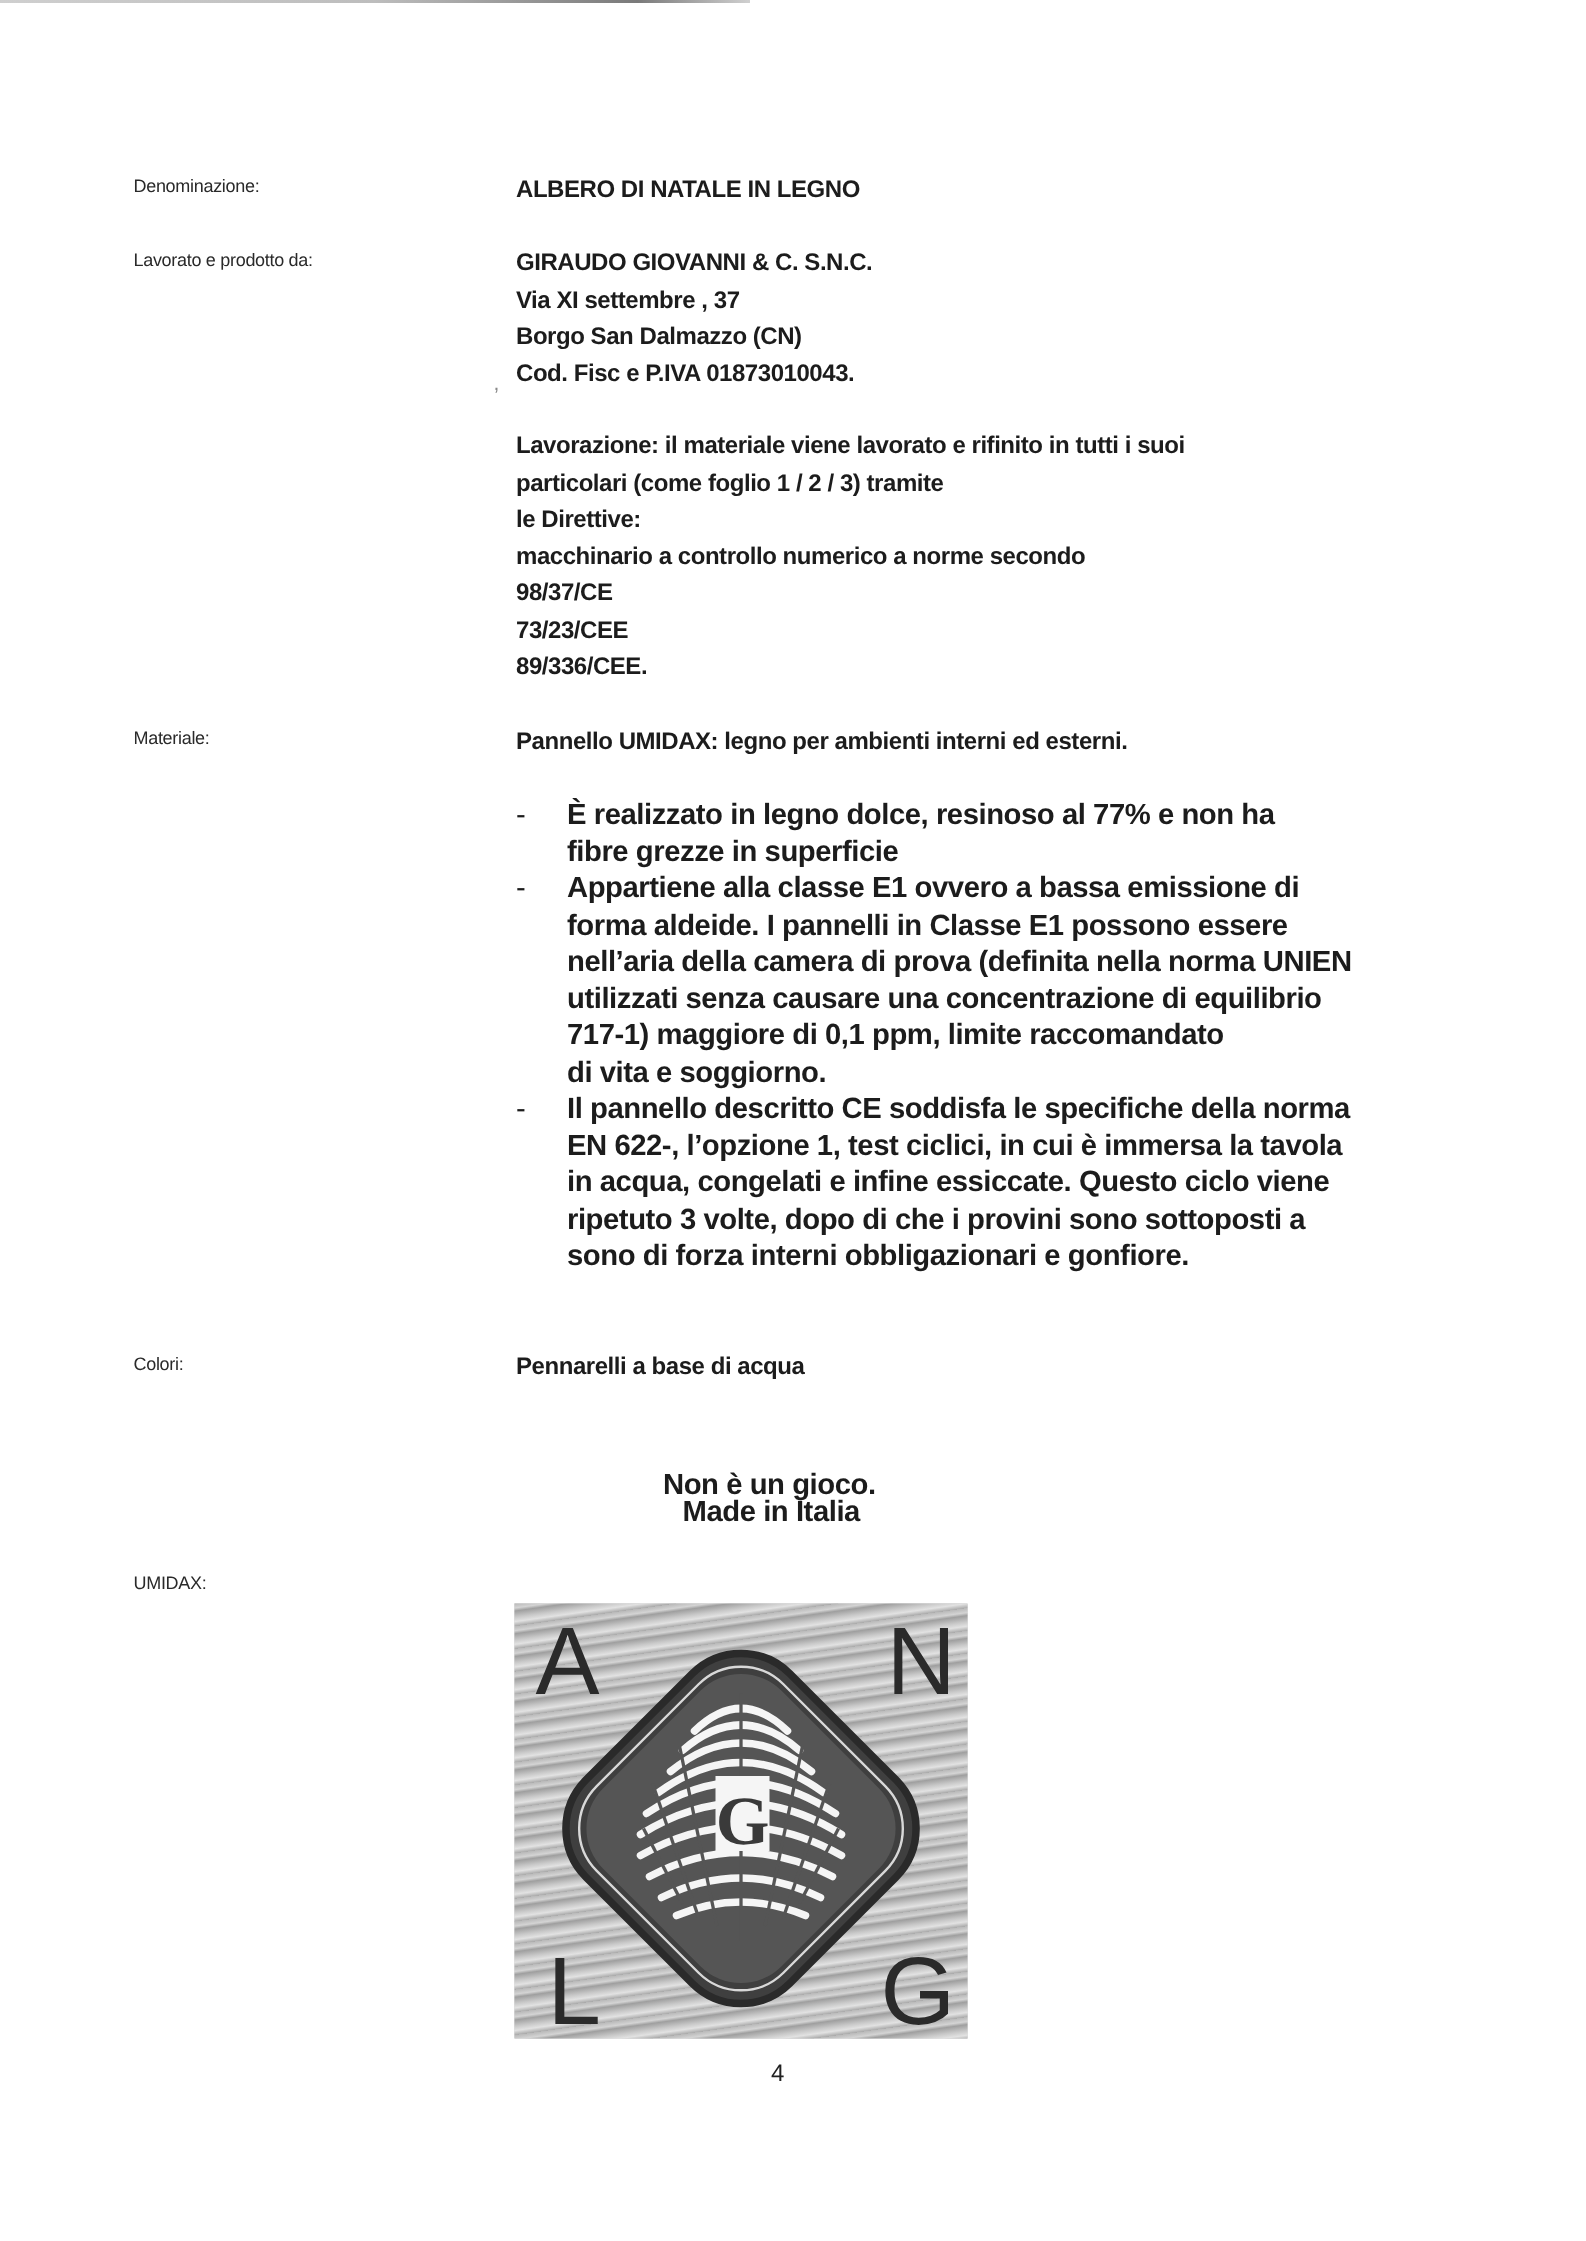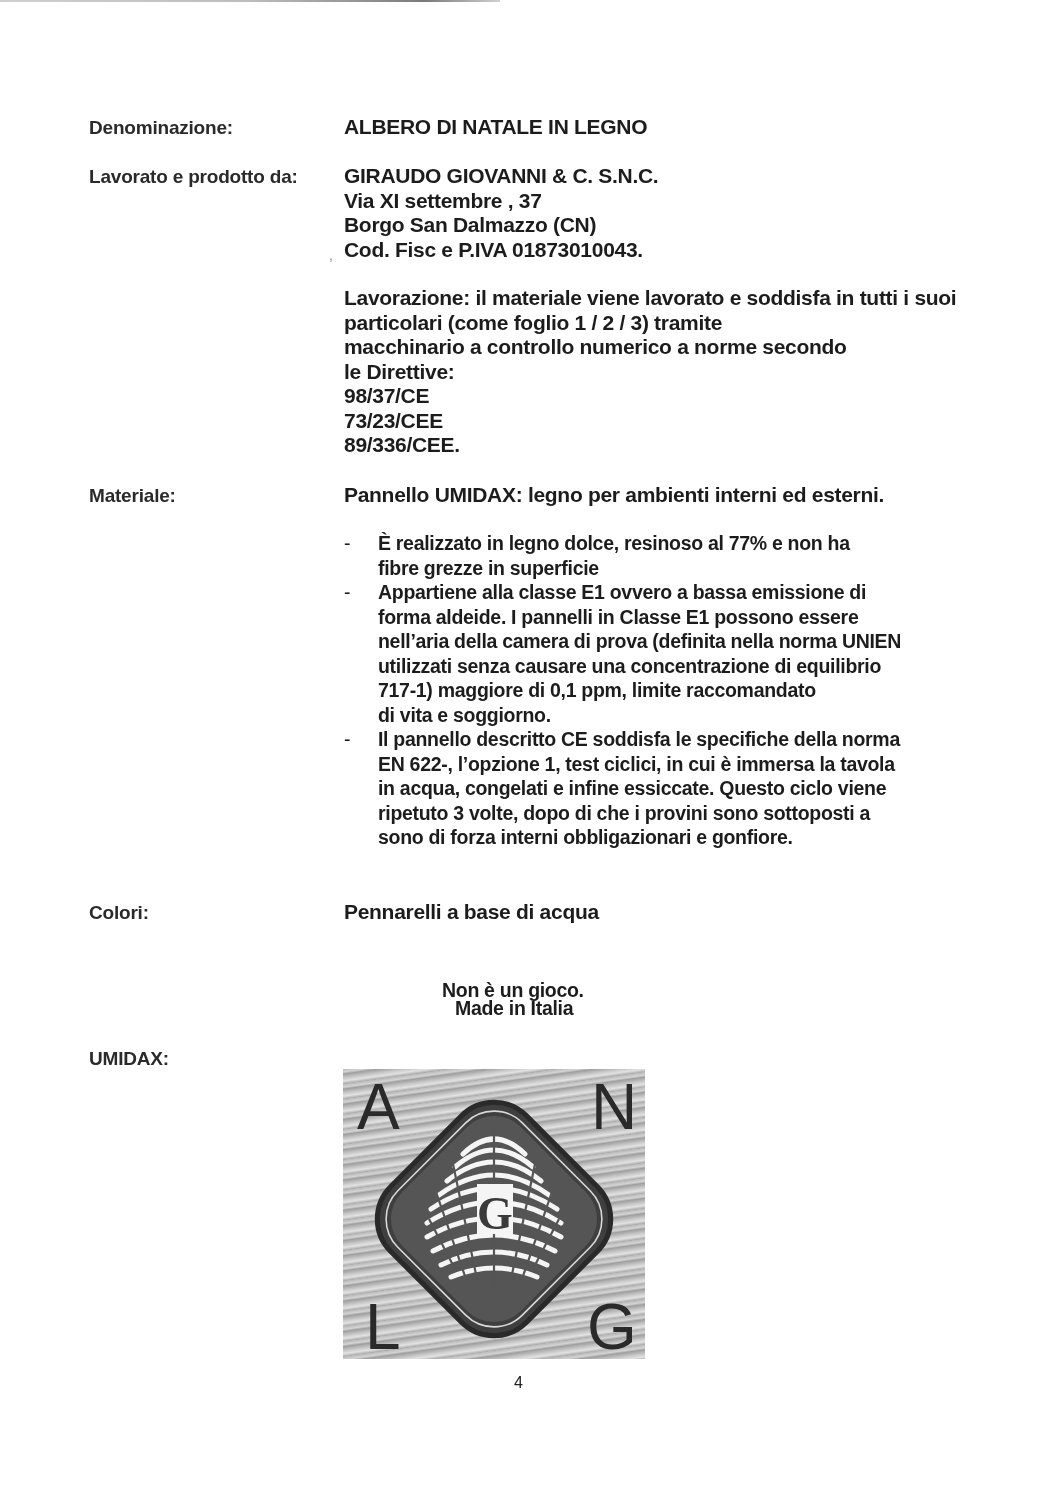--- a/index.html
+++ b/index.html
@@ -9,26 +9,26 @@
       font-family: "Liberation Sans", sans-serif;
       color: #1a1a1a;
       overflow: hidden;
     }
     .top-line {
       position: absolute; left: 0; top: 0; width: 500px; height: 2px;
       background: linear-gradient(to right, #cfcfcf 0%, #bdbdbd 50%, #7a7a7a 85%, #d0d0d0 100%);
     }
     .label {
       position: absolute; left: 89px;
-      font-size: 19px; font-weight: bold; color: #2a2a2a;
+      font-size: 12px; font-weight: normal; color: #2a2a2a;
       letter-spacing: -0.2px;
     }
     .val {
       position: absolute; left: 344px;
-      font-size: 21px; font-weight: bold; color: #1c1c1c;
+      font-size: 16px; font-weight: bold; color: #1c1c1c;
       line-height: 24.5px;
       letter-spacing: -0.3px;
     }
     .val div { white-space: nowrap; }
     .bullets {
       position: absolute; left: 344px; top: 531px; width: 640px;
       font-size: 19.5px; font-weight: bold; line-height: 24.5px;
       letter-spacing: -0.3px; color: #1c1c1c;
     }
     .bullet-item { position: relative; padding-left: 34px; }
@@ -68,24 +68,24 @@
 <div class="label" style="top:166px;">Lavorato e  prodotto da:</div>
 <div class="val" style="top:164px;">
   <div>GIRAUDO GIOVANNI &amp; C. S.N.C.</div>
   <div>Via XI settembre , 37</div>
   <div>Borgo San Dalmazzo (CN)</div>
   <div>Cod. Fisc e P.IVA 01873010043.</div>
 </div>
 <span class="tick-mark">,</span>
 
 <div class="val" style="top:286px;">
-  <div>Lavorazione: il materiale viene lavorato e soddisfa in tutti i suoi</div>
+  <div>Lavorazione: il materiale viene lavorato e rifinito in tutti i suoi</div>
   <div>particolari (come foglio 1 / 2 / 3) tramite</div>
+  <div>le Direttive:</div>
   <div>macchinario a controllo numerico a norme secondo</div>
-  <div>le Direttive:</div>
   <div>98/37/CE</div>
   <div>73/23/CEE</div>
   <div>89/336/CEE.</div>
 </div>
 
 <div class="label" style="top:485px;">Materiale:</div>
 <div class="val" style="top:483px;">
   <div>Pannello UMIDAX: legno per ambienti interni ed esterni.</div>
 </div>
 

